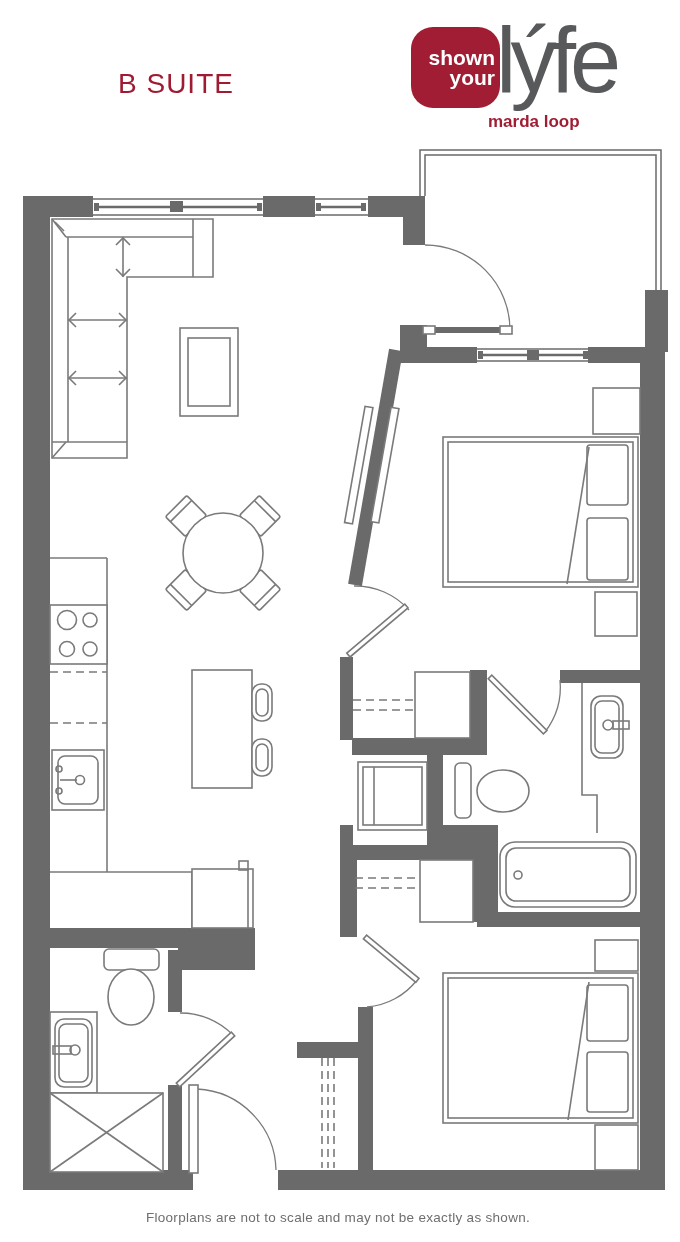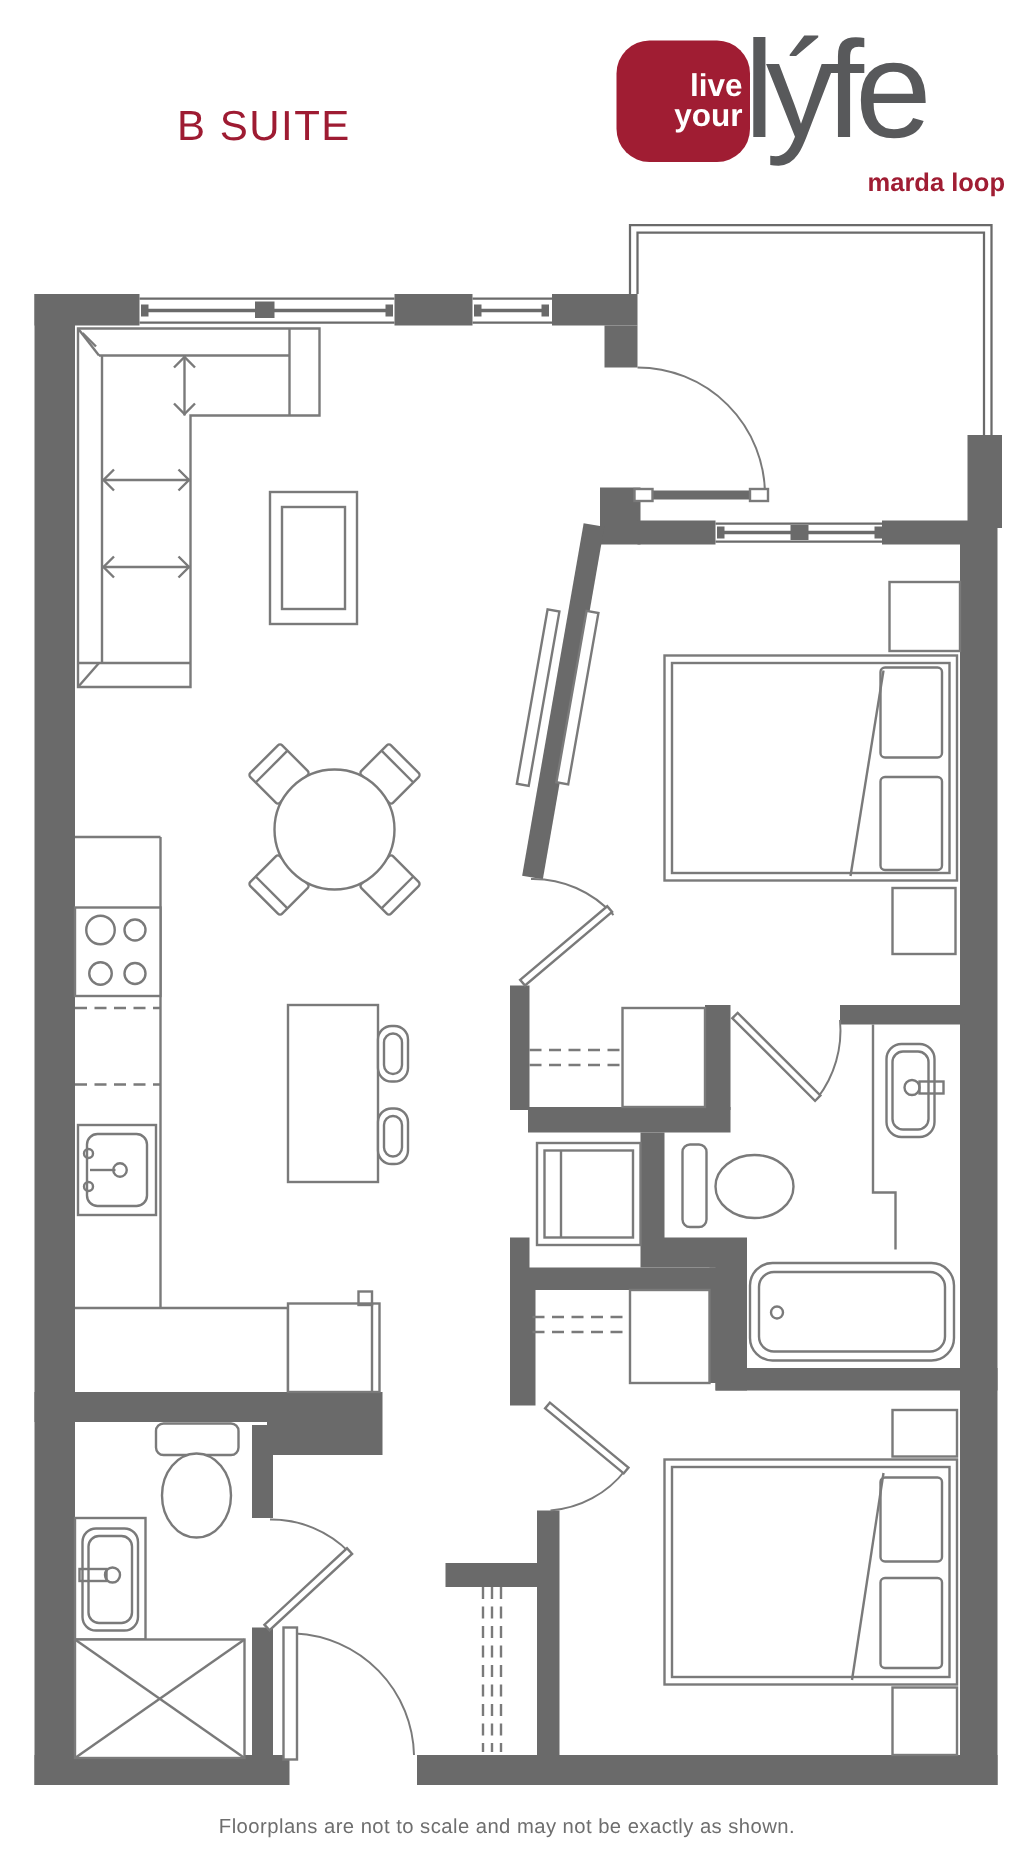--- a/index.html
+++ b/index.html
@@ -18,21 +18,21 @@
     background:#A01D33;border-radius:22px;
     display:flex;flex-direction:column;justify-content:center;align-items:flex-end;
     padding-right:5px;box-sizing:border-box;
   }
   .logo-badge span{color:#ffffff;font-weight:bold;font-size:21px;line-height:0.95;}
   .logo-wordmark{
     position:absolute;left:88px;top:6px;
     font-size:92px;font-weight:normal;color:#58595B;letter-spacing:-6px;line-height:1;
   }
   .logo-tagline{
-    position:absolute;left:80px;top:104px;width:182px;text-align:right;
+    position:absolute;left:80px;top:104px;width:182px;
     font-size:17px;font-weight:bold;color:#A01D33;letter-spacing:0px;
   }
   .footer-note{
     position:absolute;left:0;top:1210px;width:676px;text-align:center;
     font-size:13.5px;color:#6E6E6E;letter-spacing:0.3px;
   }
   .wall{fill:#6A6A6A;stroke:none;}
   .fx{stroke:#7A7A7A;stroke-width:1.6;fill:#ffffff;}
   .fxl{stroke:#7A7A7A;stroke-width:1.6;fill:none;}
   .fxd{stroke:#7A7A7A;stroke-width:1.6;fill:none;stroke-dasharray:8 5;}
@@ -327,21 +327,21 @@
         <line class="fxd" x1="328" y1="1058" x2="328" y2="1168"></line>
         <line class="fxd" x1="334" y1="1058" x2="334" y2="1168"></line>
       </g>
     </g>
   </svg>
 
   <div class="suite-title">B SUITE</div>
 
   <div class="logo">
     <div class="logo-badge">
-      <span>live</span>
+      <span>shown</span>
       <span>your</span>
     </div>
     <div class="logo-wordmark">lýfe</div>
     <div class="logo-tagline">marda loop</div>
   </div>
 
   <div class="footer-note">Floorplans are not to scale and may not be exactly as shown.</div>
 
 </div>
 

